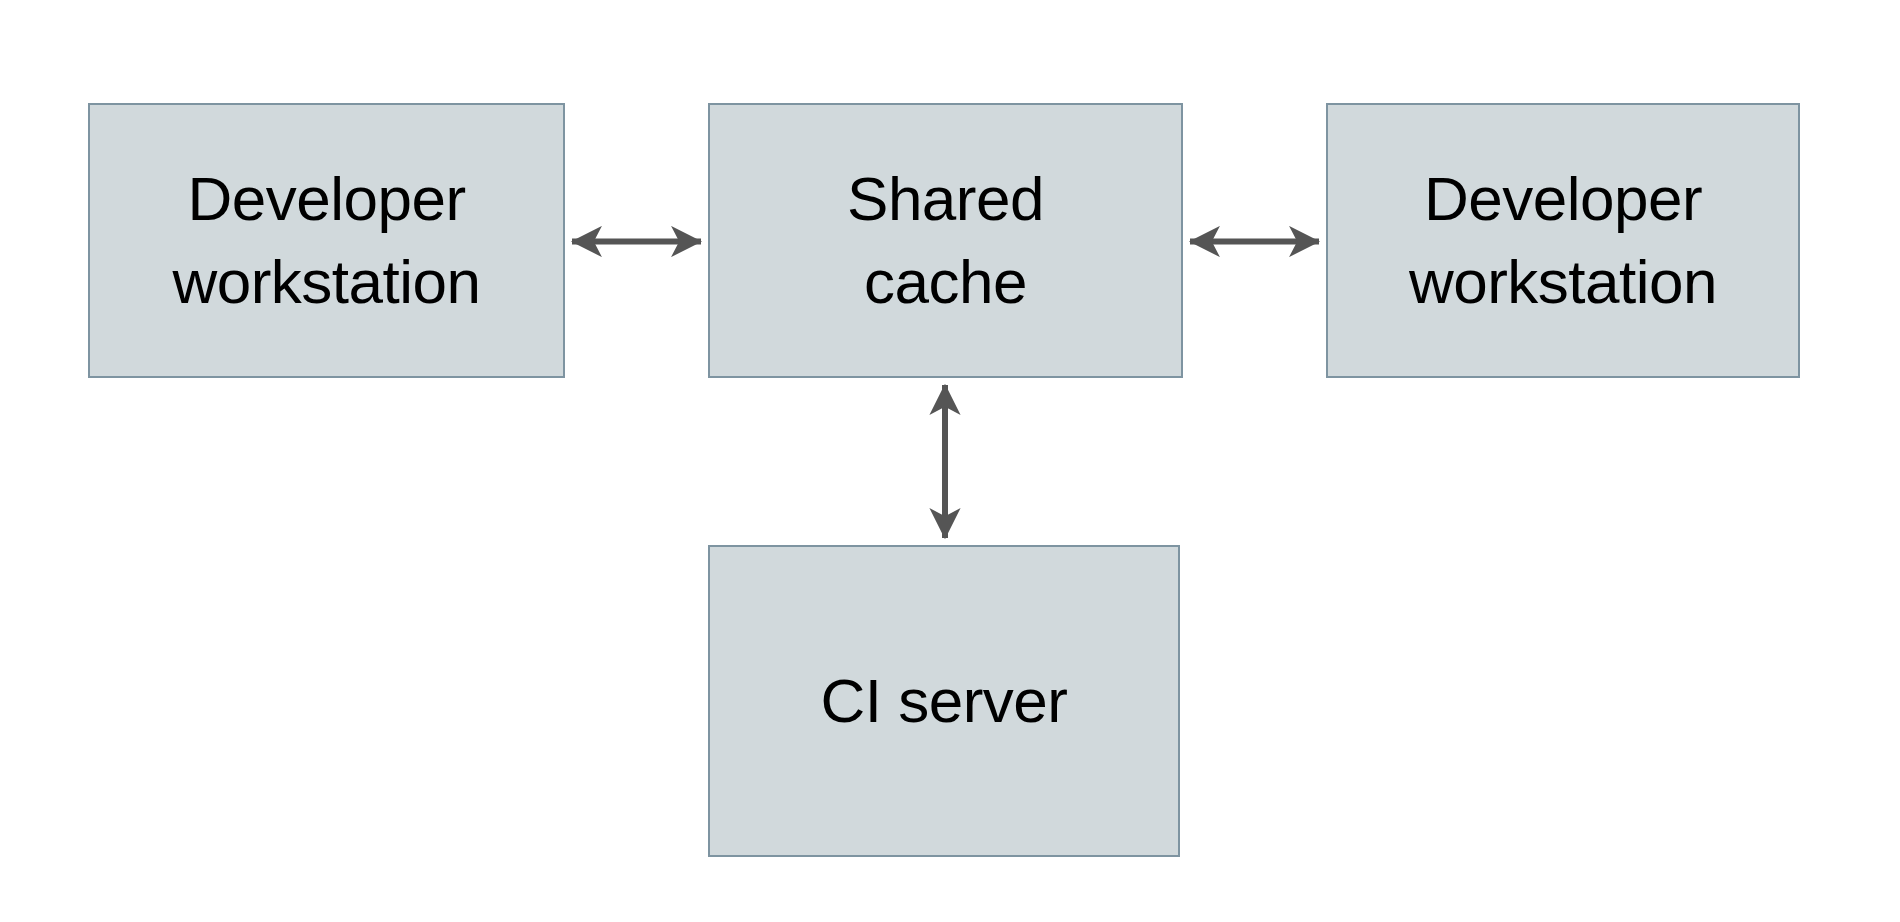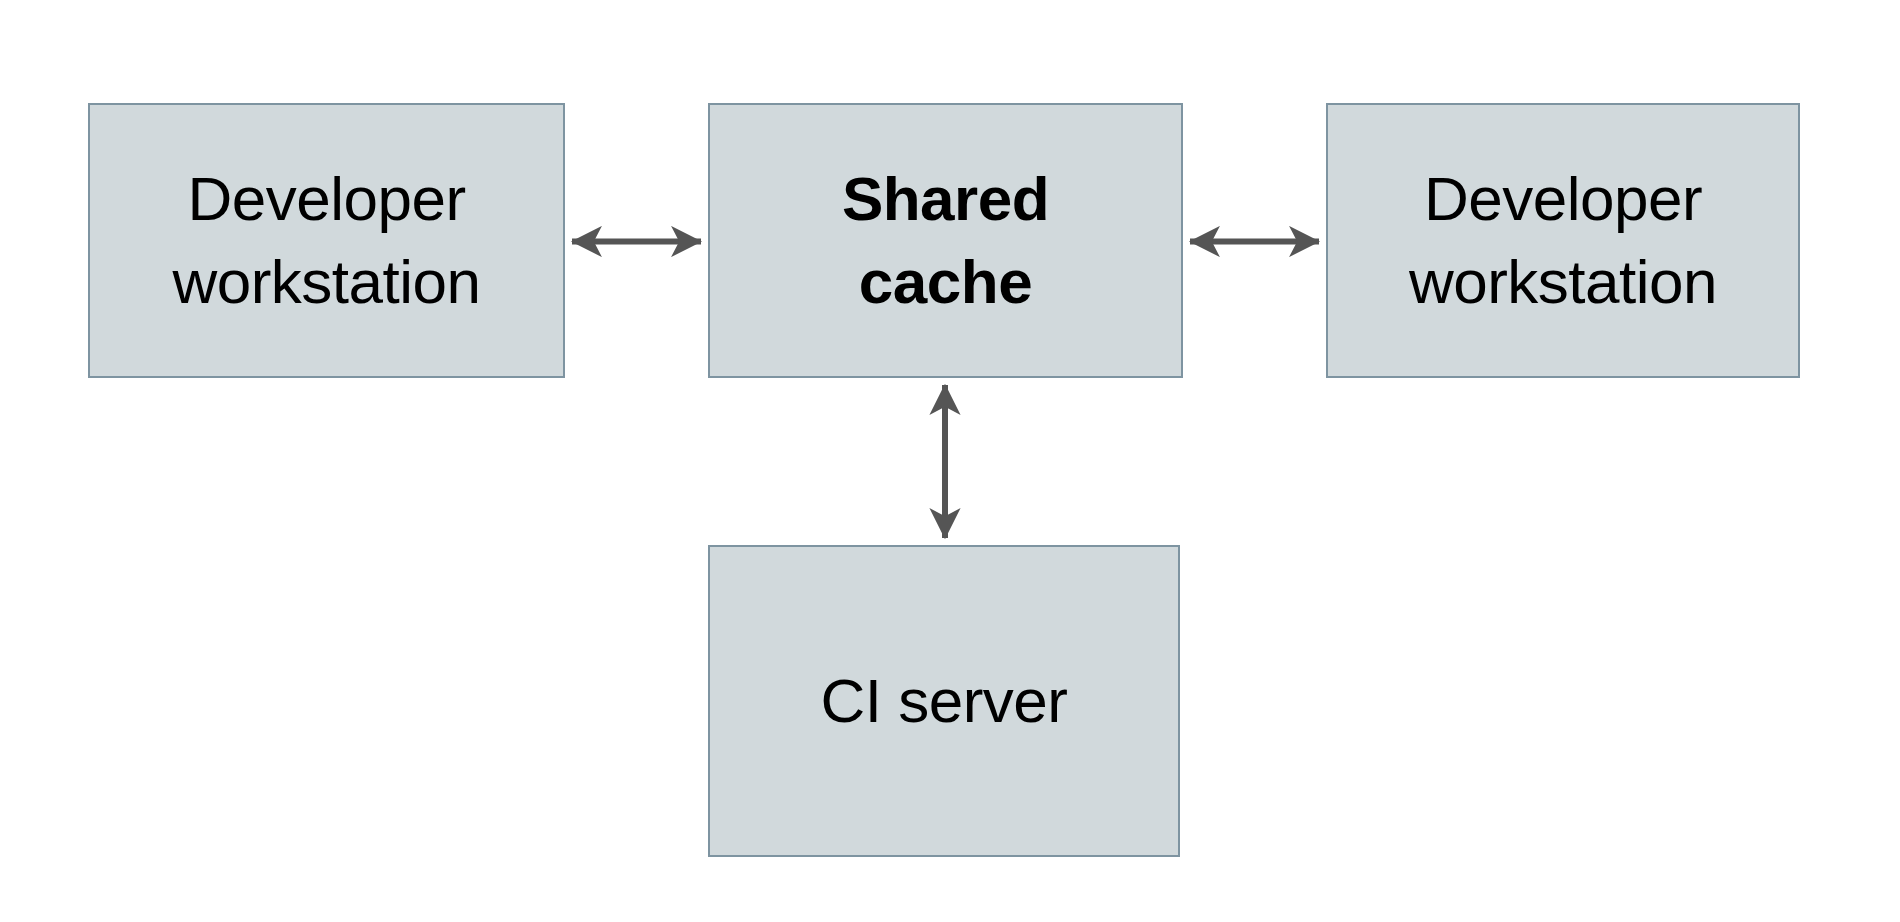--- a/index.html
+++ b/index.html
@@ -44,21 +44,21 @@
     display: block;
     width: 100%;
     padding: 0 11px;
     box-sizing: border-box;
     font-size: 62px;
     line-height: 1.33;
     white-space: pre-line;
   }
   
   #node-dev-left   { left: 88px;  top: 103px; width: 477px; height: 275px; }
-  #node-shared     { left: 708px; top: 103px; width: 475px; height: 275px; font-weight: bold; }
+  #node-shared     { left: 708px; top: 103px; width: 475px; height: 275px; }
   #node-dev-right  { left: 1326px;top: 103px; width: 474px; height: 275px; }
   #node-ci         { left: 708px; top: 545px; width: 472px; height: 273px; }
   #node-ci .node-label { font-size: 62px; line-height: 1.2; }
 </style>
 </head>
 <body>
 
 <div id="canvas" style="background: rgb(255, 255, 255);">
 
   <svg id="diagram-svg" viewBox="0 0 1900 922" xmlns="http://www.w3.org/2000/svg">

